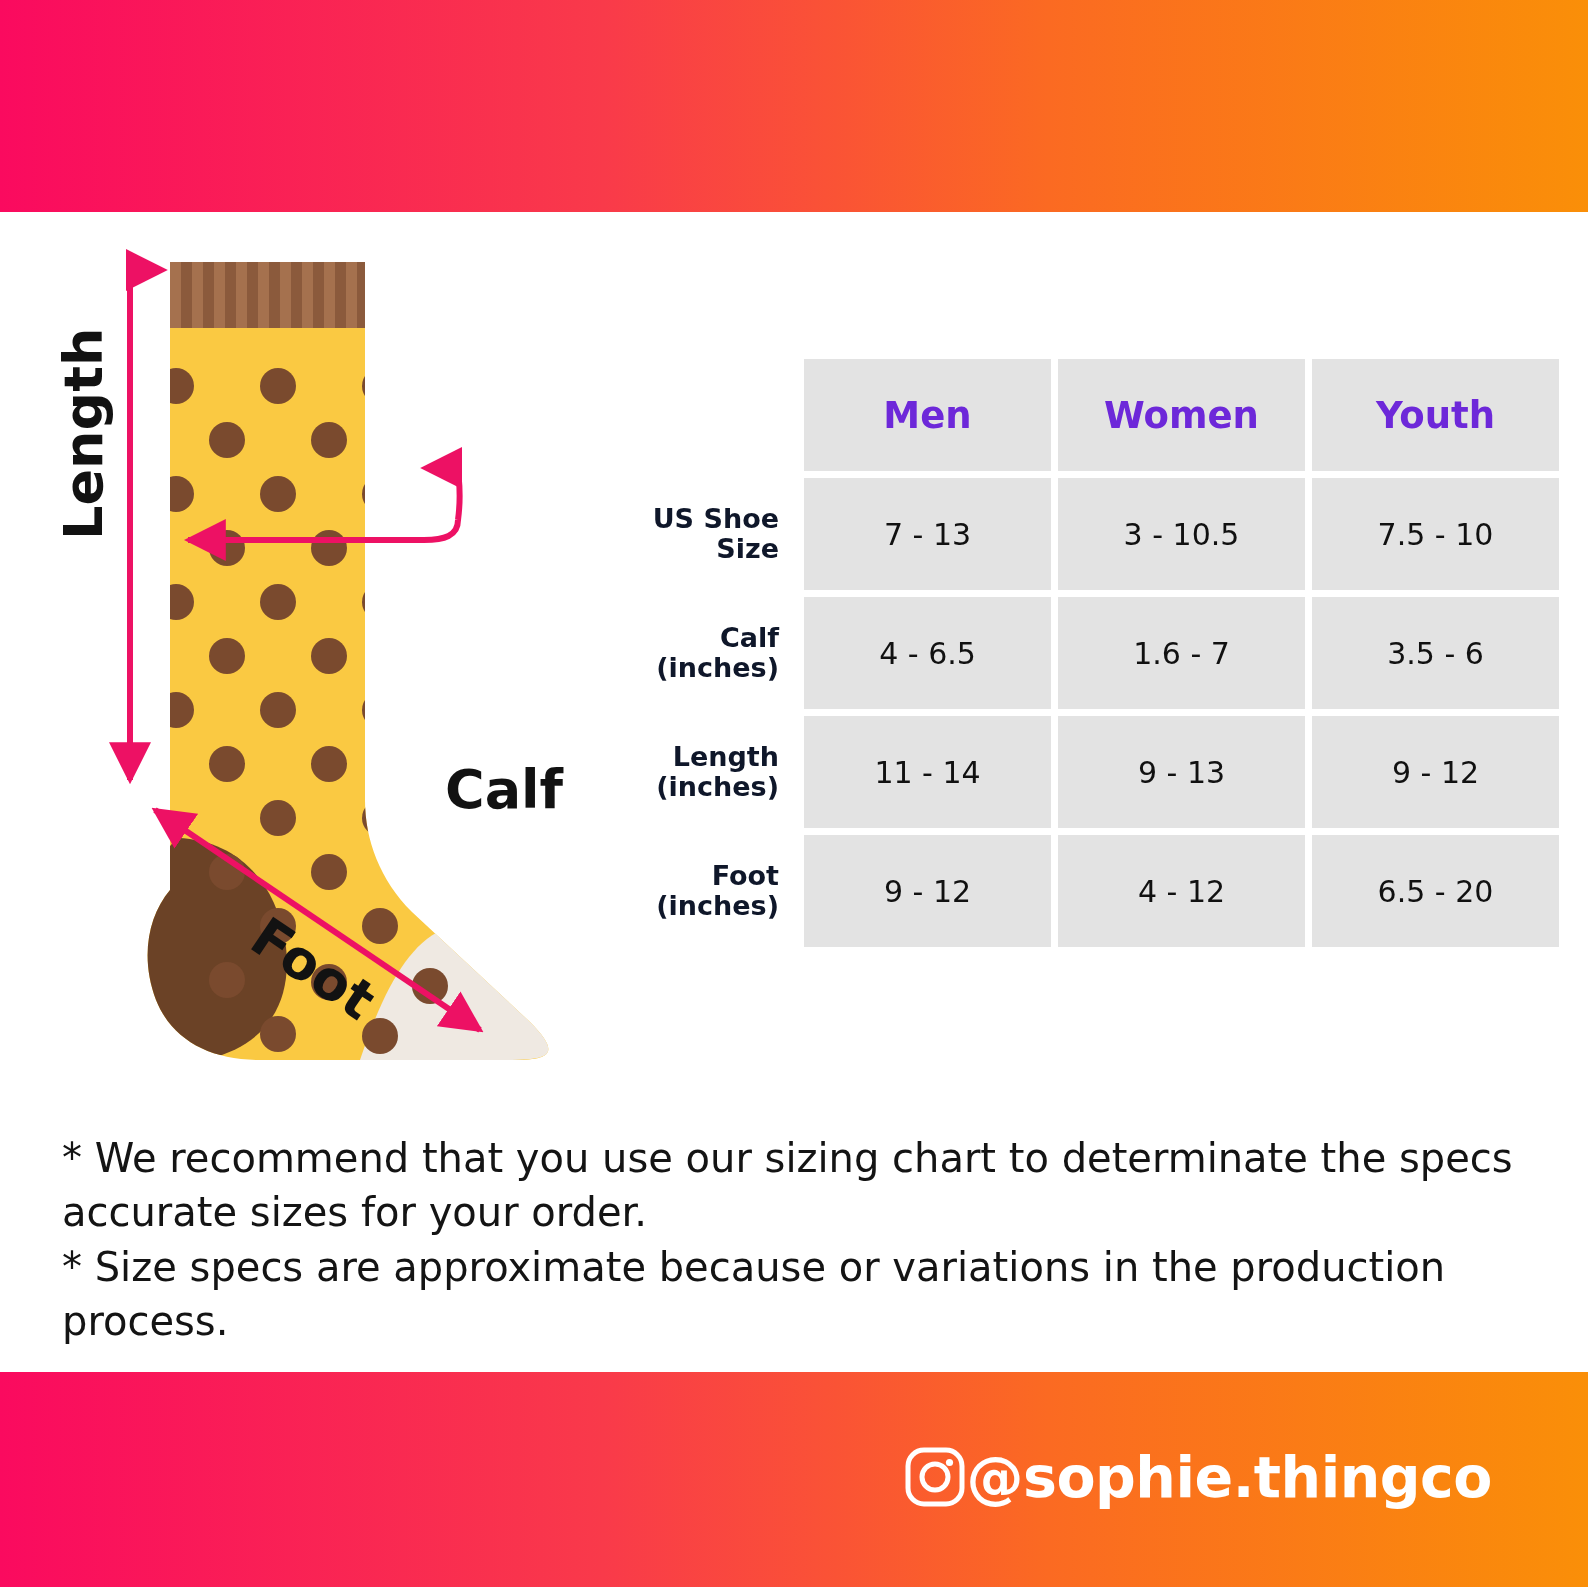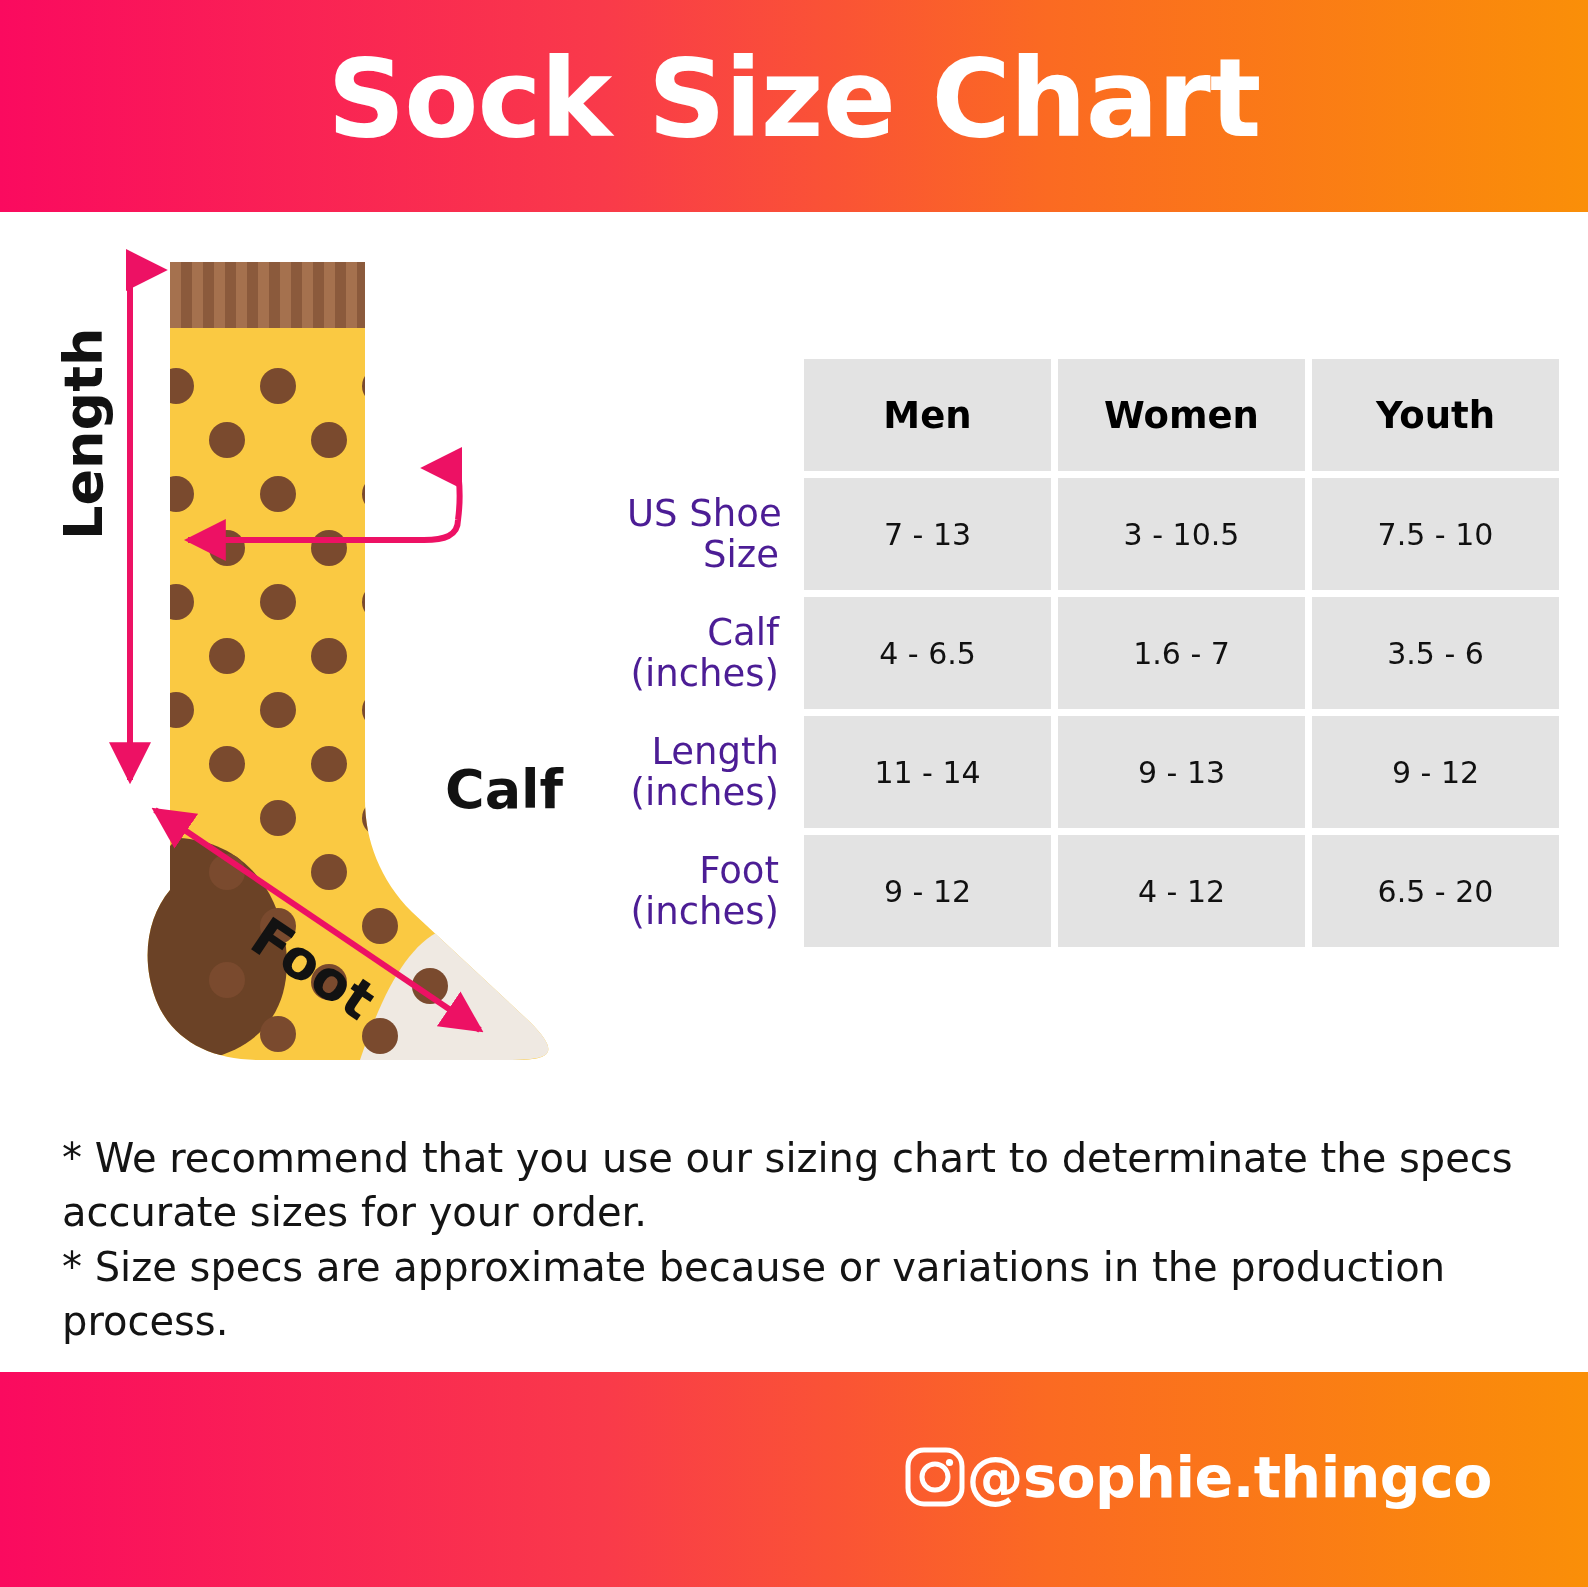--- a/index.html
+++ b/index.html
@@ -121,32 +121,32 @@
   #size-table th.corner-cell {
     background: transparent;
     border: none;
     padding: 0;
   }
   #size-table th.col-head {
     background: #E3E3E3;
     height: 112px;
     font-size: 37px;
     font-weight: 700;
-    color: #000000;
+    color: #6d28d9;
     text-align: center;
     vertical-align: middle;
     padding: 0;
   }
   #size-table th.row-head {
     background: transparent;
     text-align: right;
     vertical-align: middle;
-    font-size: 37px;
-    font-weight: 400;
-    color: #4c1d95;
+    font-size: 27px;
+    font-weight: 700;
+    color: #0f172a;
     line-height: 1.12;
     padding: 0 18px 0 0;
     white-space: nowrap;
   }
   #size-table td.data-cell {
     background: #E3E3E3;
     height: 112px;
     text-align: center;
     vertical-align: middle;
     font-size: 30px;
@@ -168,21 +168,20 @@
     font-weight: 400;
   }
   #footnotes p { margin: 0; }
 </style>
 </head>
 <body>
 
 <div id="page">
 
   <div id="header-bar" class="bar"></div>
-  <div id="page-title">Sock Size Chart</div>
 
   <div id="sock-illustration">
     <svg id="sock-svg" width="560" height="820" viewBox="0 0 560 820" xmlns="http://www.w3.org/2000/svg">
       <defs>
         <clipPath id="sockClip">
           <path d="M110 88
                    L305 88
                    L305 560
                    C305 600 320 640 352 672
                    L470 782

